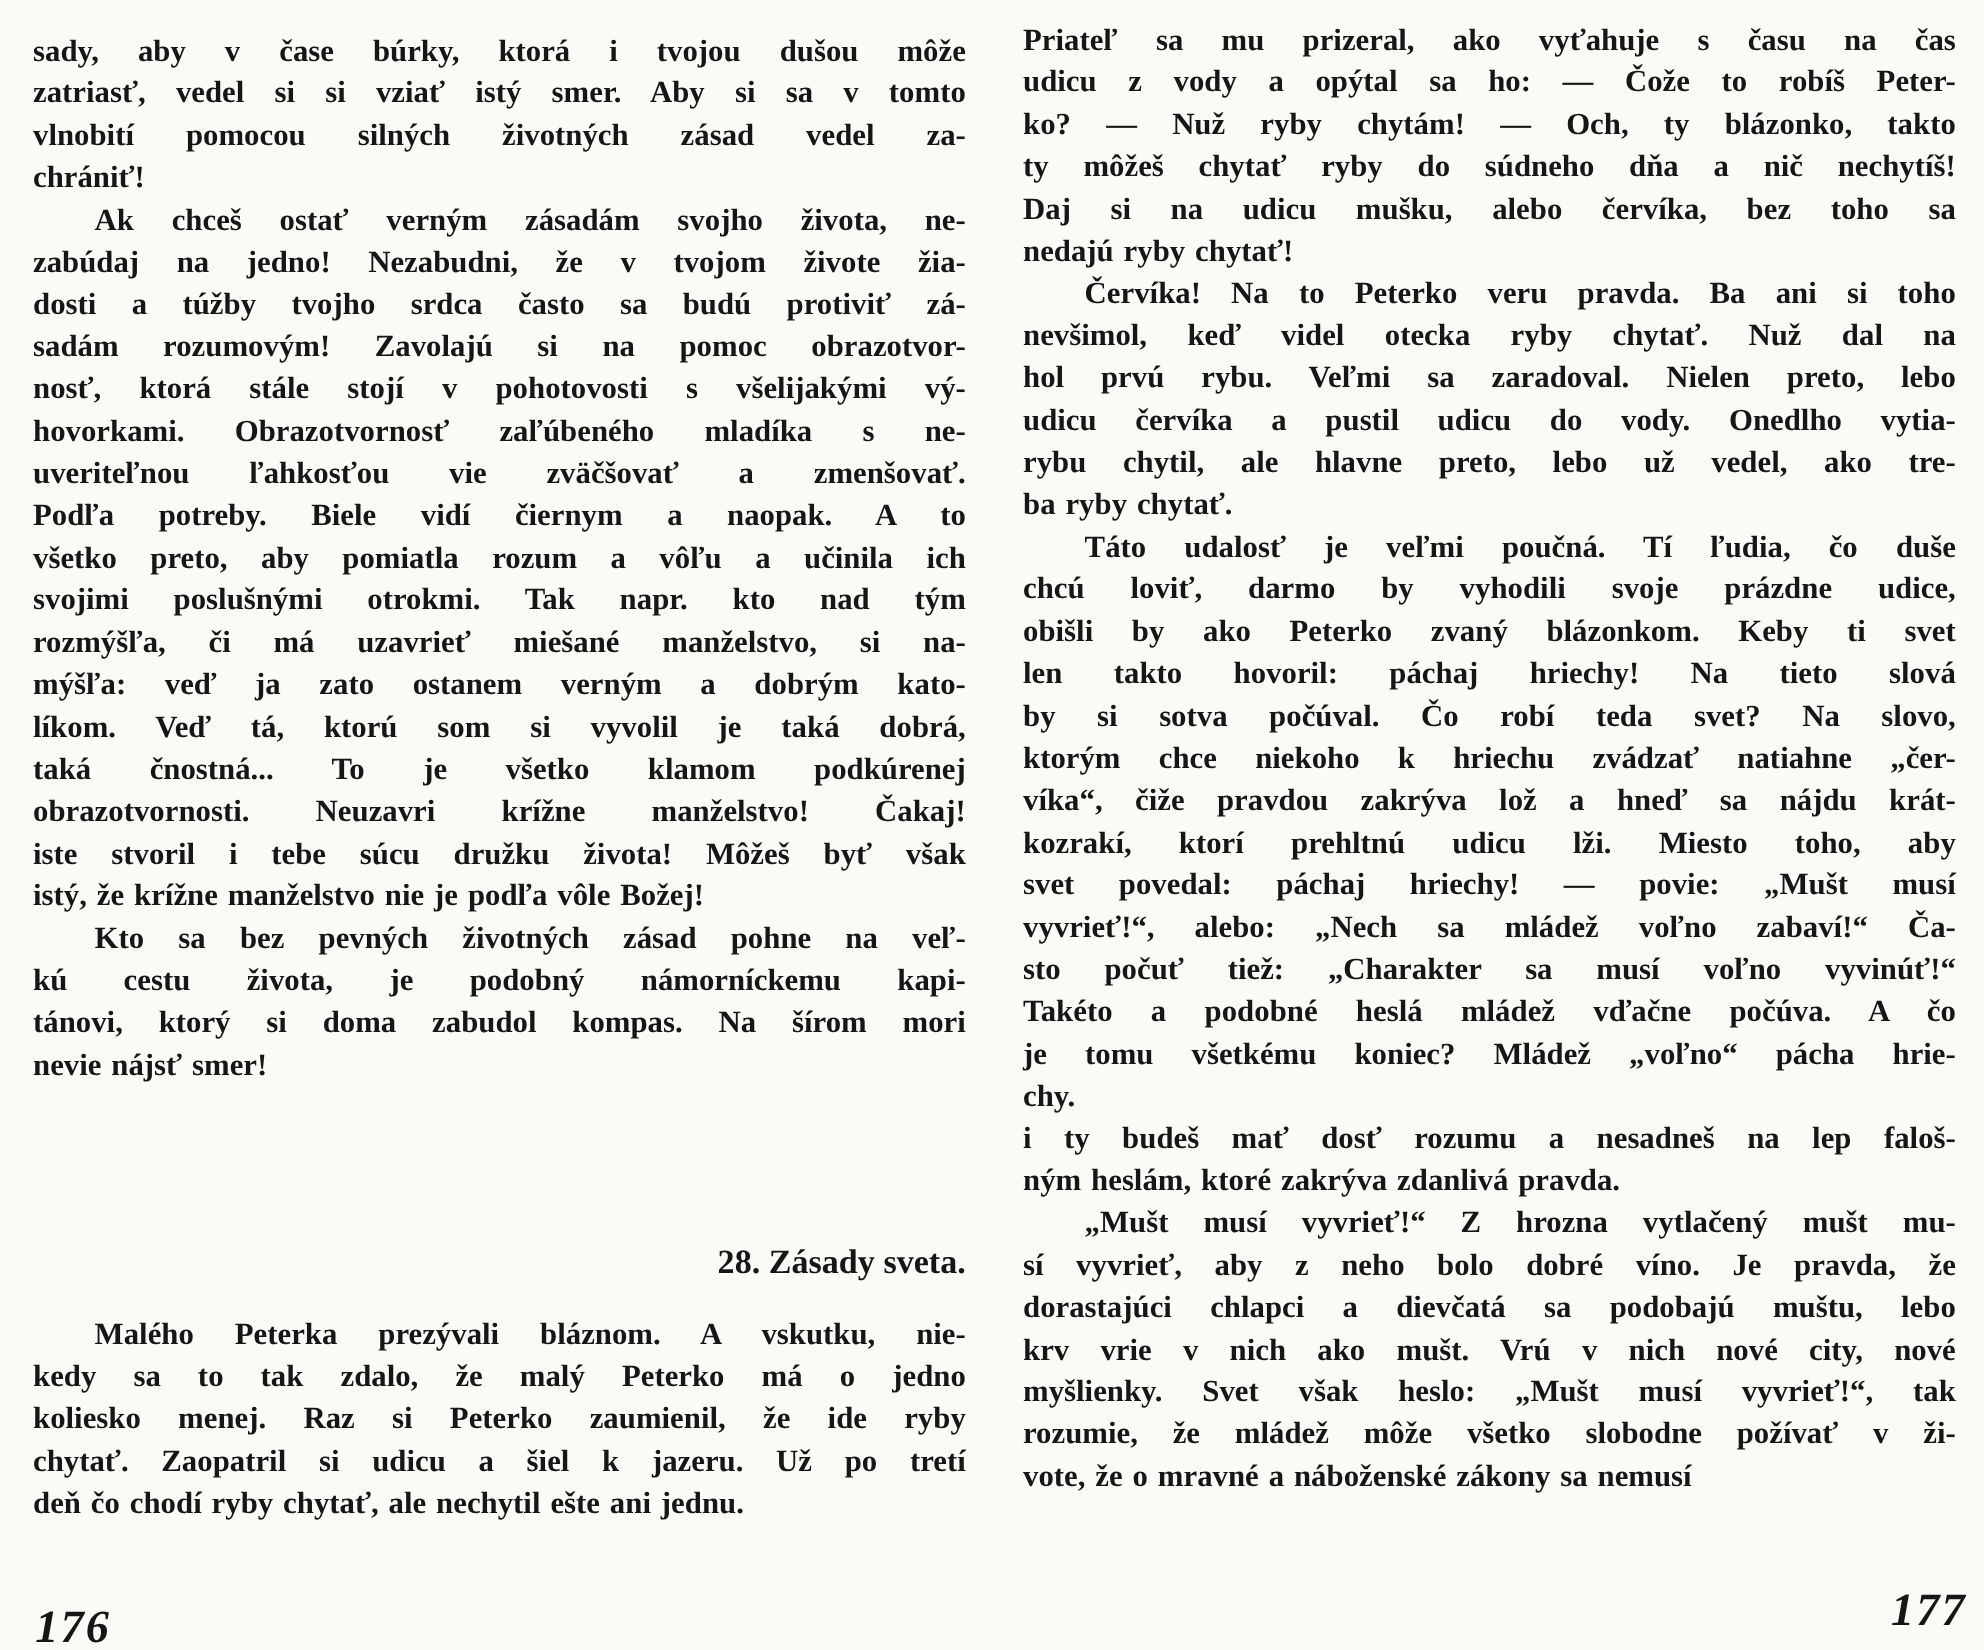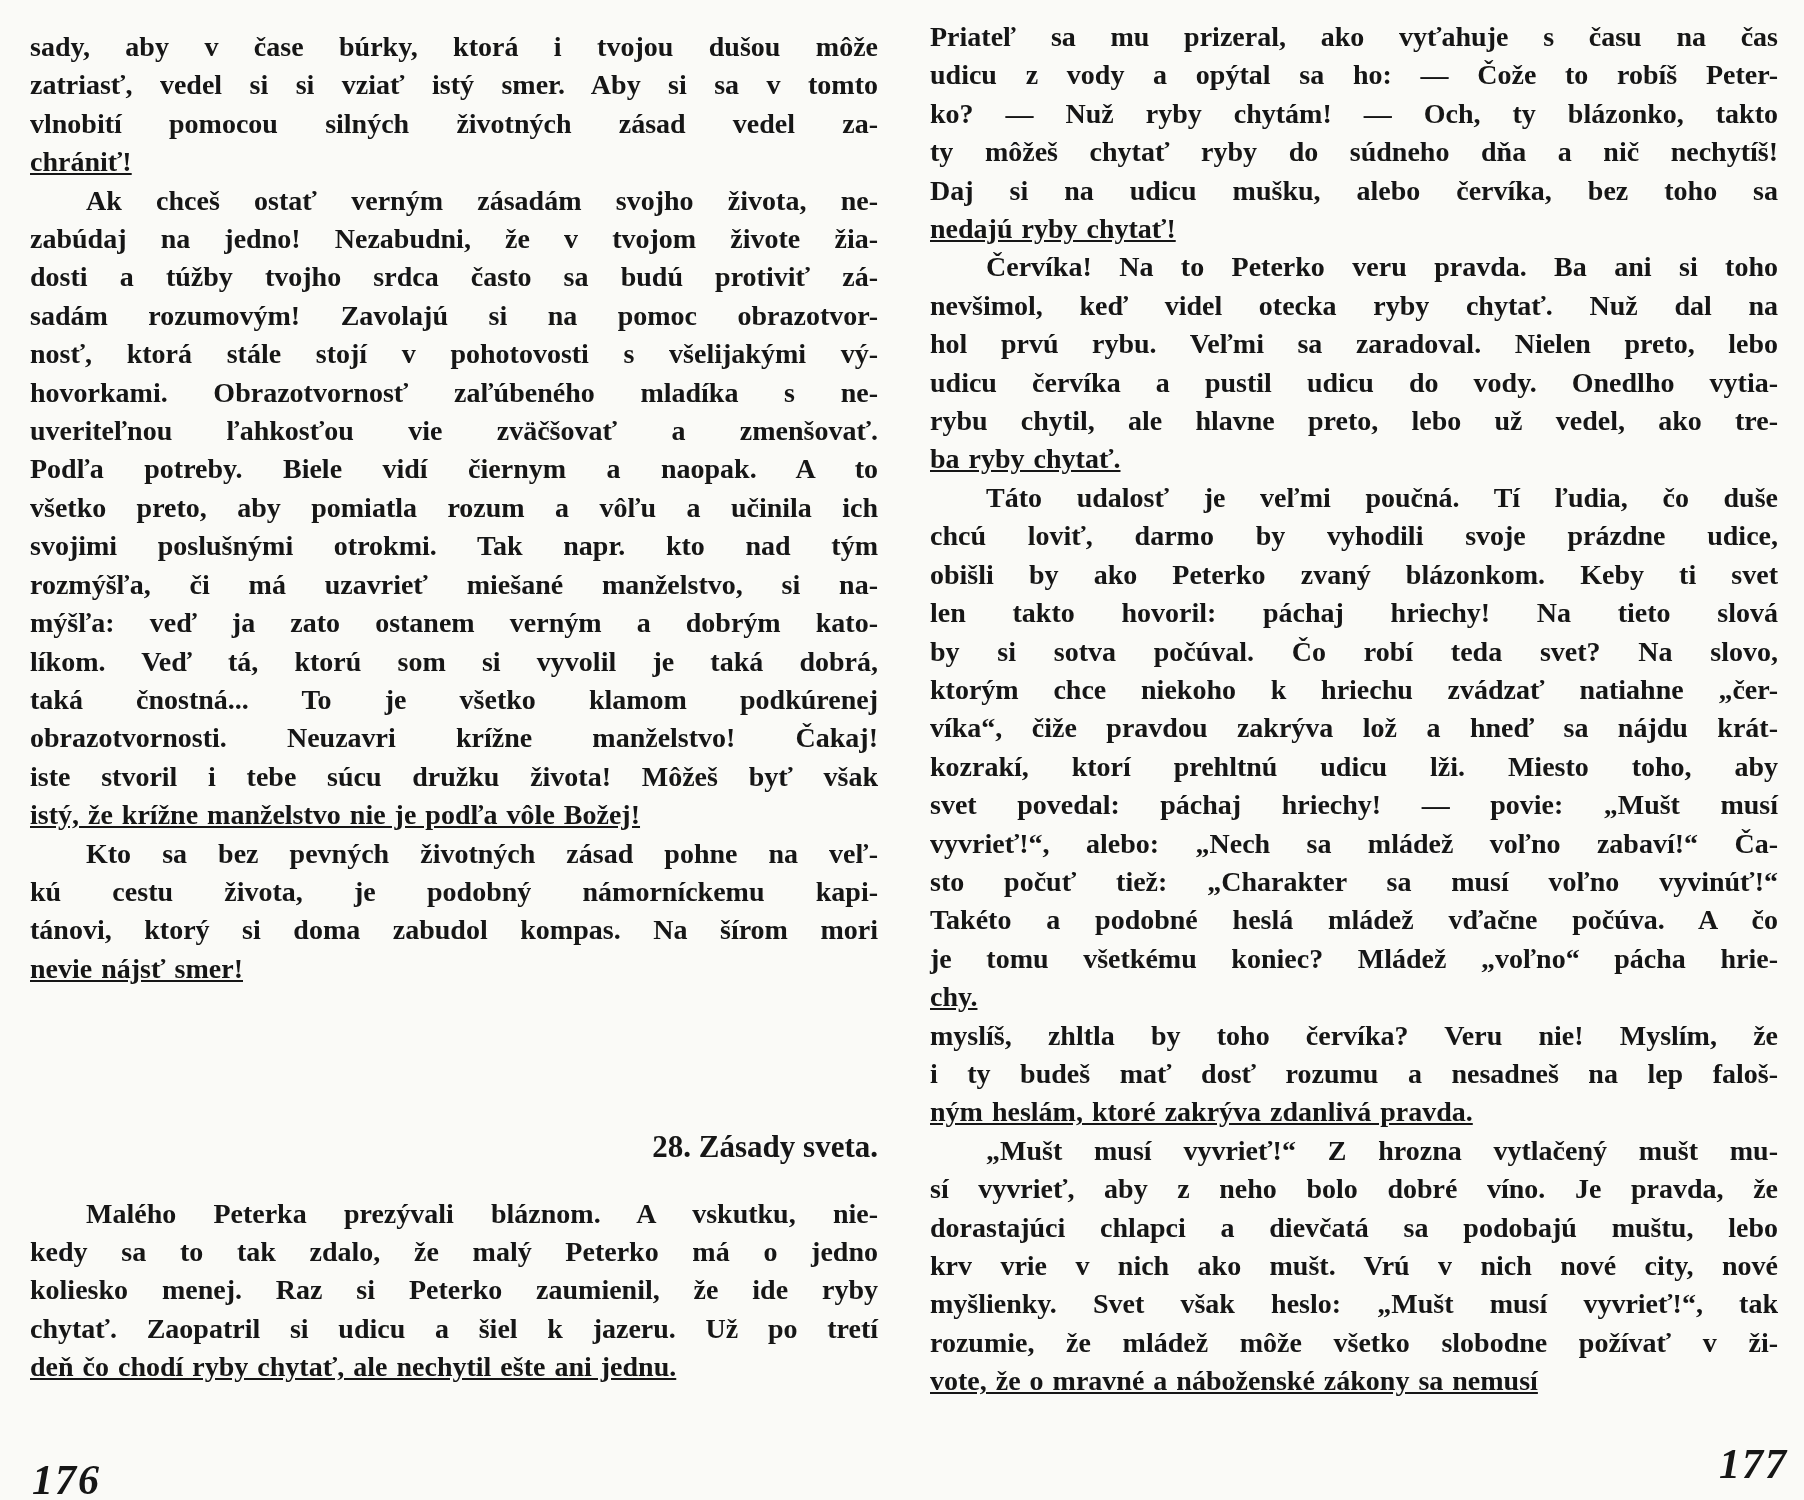--- a/index.html
+++ b/index.html
@@ -25,21 +25,21 @@
   .para { margin: 0; }
   .line {
     font-size: 28px;
     font-weight: 700;
     line-height: 38.4px;
     text-align: justify;
     text-align-last: justify;
     white-space: normal;
     word-spacing: 2px;
   }
-  .line.last   { text-align-last: left; text-decoration: underline; }
+  .line.last   { text-align-last: left; }
   .line.indent { text-indent: 56px; }
 
   .heading {
     font-size: 31px;
     font-weight: 700;
     line-height: 38.4px;
     text-align: right;
     margin: 140px 0 28px 0;
   }
 
@@ -127,21 +127,20 @@
         <div class="line">víka“, čiže pravdou zakrýva lož a hneď sa nájdu krát-</div>
         <div class="line">kozrakí, ktorí prehltnú udicu lži. Miesto toho, aby</div>
         <div class="line">svet povedal: páchaj hriechy! — povie: „Mušt musí</div>
         <div class="line">vyvrieť!“, alebo: „Nech sa mládež voľno zabaví!“ Ča-</div>
         <div class="line">sto počuť tiež: „Charakter sa musí voľno vyvinúť!“</div>
         <div class="line">Takéto a podobné heslá mládež vďačne počúva. A čo</div>
         <div class="line">je tomu všetkému koniec? Mládež „voľno“ pácha hrie-</div>
         <div class="line last">chy.</div>
       </div>
       <div class="para">
-        <div class="line">myslíš, zhltla by toho červíka? Veru nie! Myslím, že</div>
         <div class="line">i ty budeš mať dosť rozumu a nesadneš na lep faloš-</div>
         <div class="line last">ným heslám, ktoré zakrýva zdanlivá pravda.</div>
       </div>
       <div class="para">
         <div class="line indent">„Mušt musí vyvrieť!“ Z hrozna vytlačený mušt mu-</div>
         <div class="line">sí vyvrieť, aby z neho bolo dobré víno. Je pravda, že</div>
         <div class="line">dorastajúci chlapci a dievčatá sa podobajú muštu, lebo</div>
         <div class="line">krv vrie v nich ako mušt. Vrú v nich nové city, nové</div>
         <div class="line">myšlienky. Svet však heslo: „Mušt musí vyvrieť!“, tak</div>
         <div class="line">rozumie, že mládež môže všetko slobodne požívať v ži-</div>

